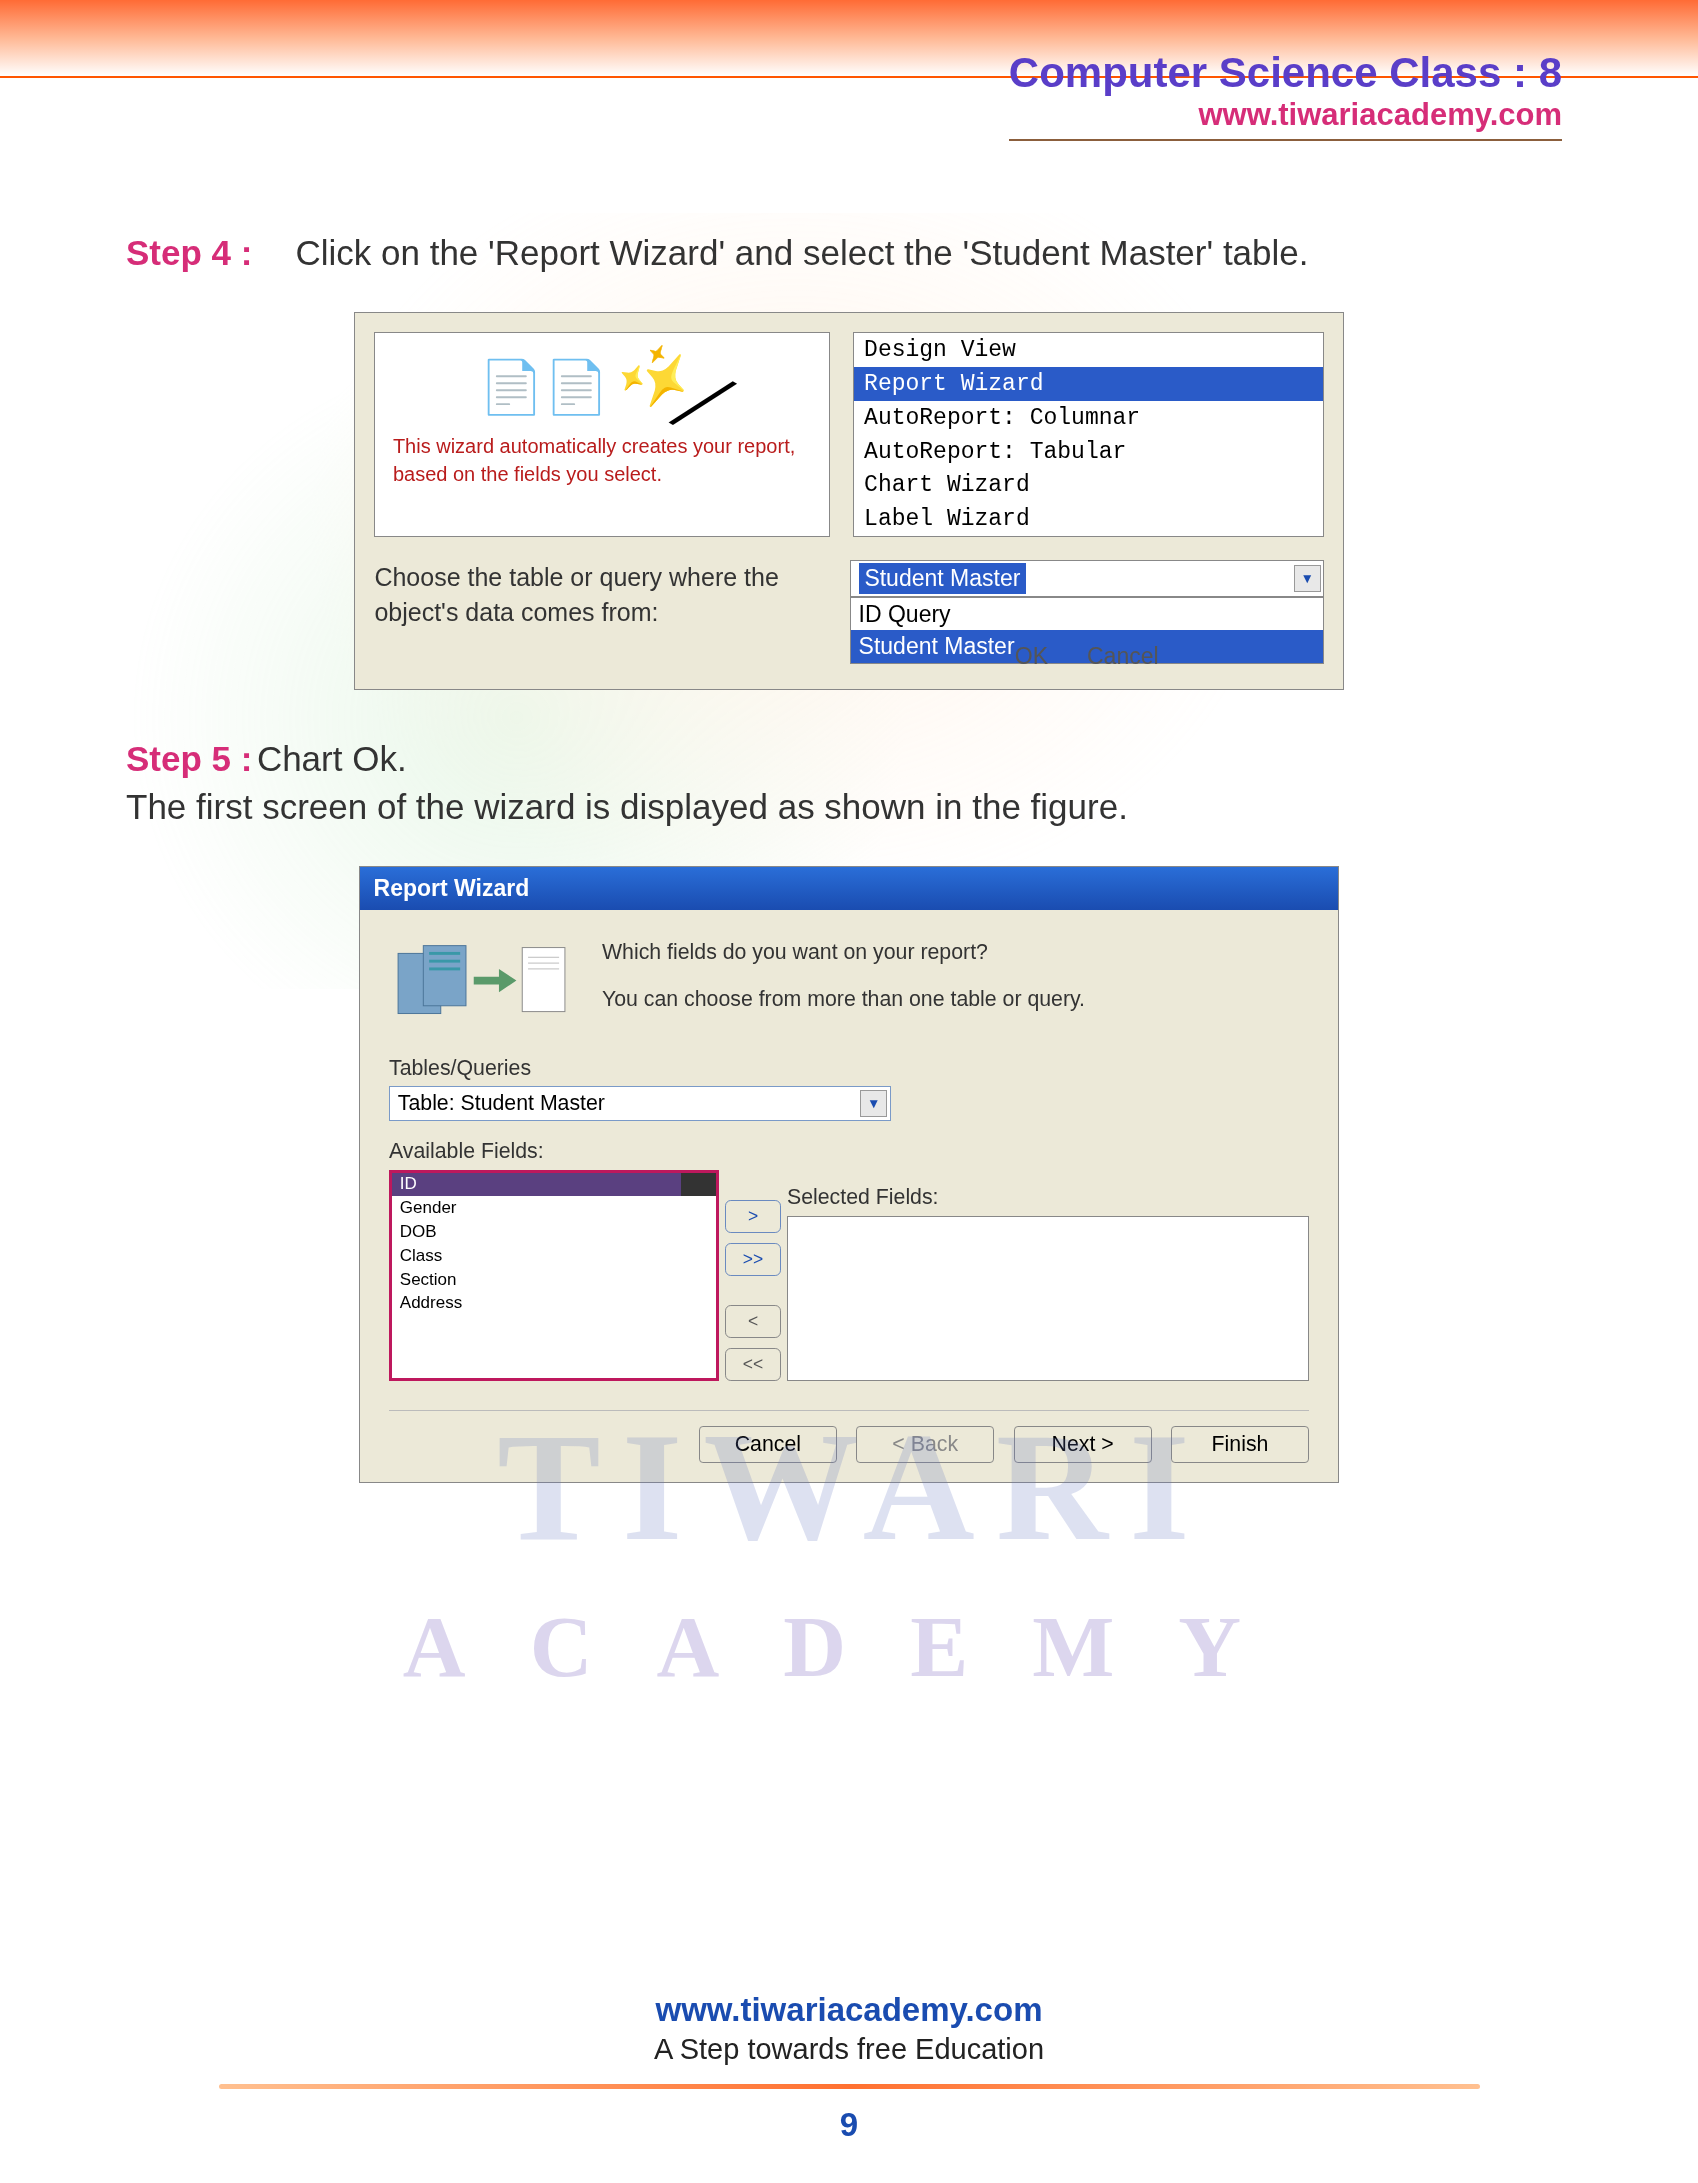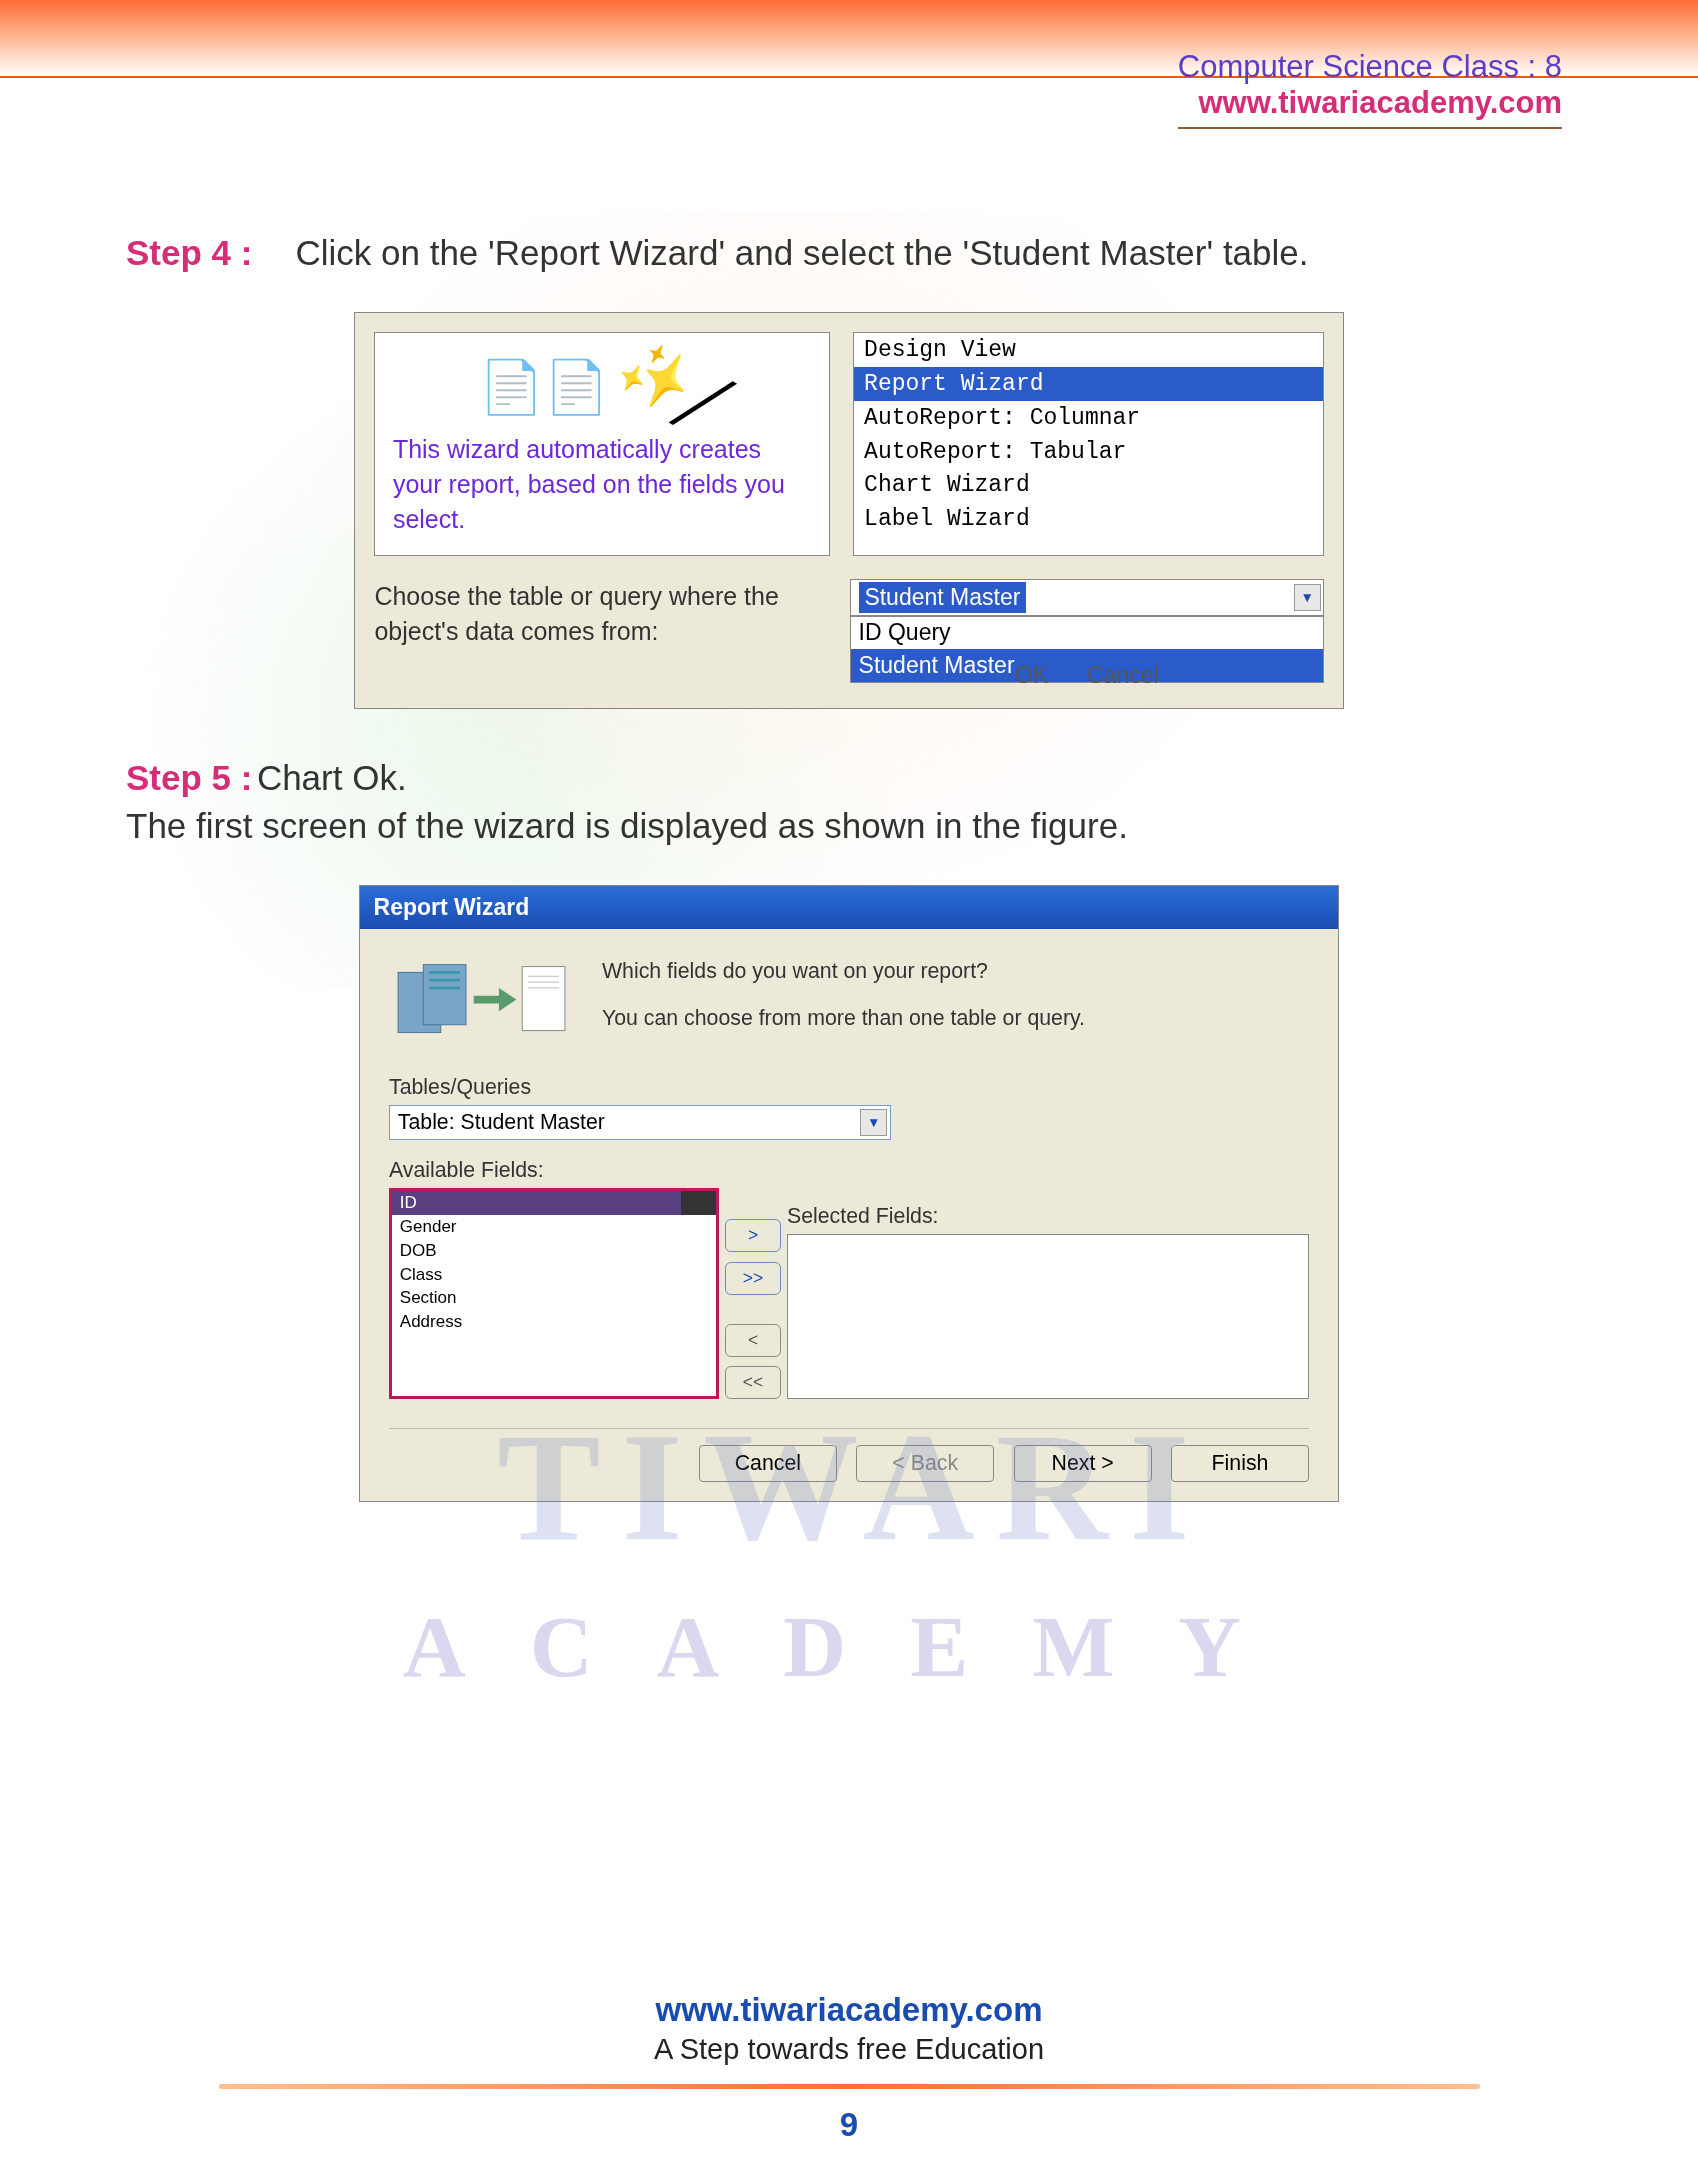--- a/index.html
+++ b/index.html
@@ -1,39 +1,39 @@
 <!DOCTYPE html>
 <html><head>
 <meta charset="utf-8">
 <style>
 *{margin:0;padding:0;box-sizing:border-box}
 body{width:1698px;height:2183px;font-family:Arial,sans-serif;position:relative;background:#fff}
 .page{width:100%;height:100%;position:relative}
 .top-gradient{height:78px;background:linear-gradient(to bottom,#ff6b35,#ffb894,#fff);border-bottom:2.9px solid #ff5500}
 .header-text{position:absolute;top:49px;right:136px;text-align:right}
-.header-title{color:#5a3ec8;font-weight:normal;font-size:31px}
+.header-title{color:#5a3ec8;font-weight:bold;font-size:42px}
 .header-url{color:#d62d78;font-weight:bold;font-size:31px}
 .header-hr{border:none;border-top:2.9px solid #8b5e3c;margin-top:5.8px}
 .content{position:relative;padding:39px 126px}
 .step-label{color:#d62d78;font-weight:bold;font-size:35px;display:inline-block;width:165px}
 .step-text{font-size:35px;color:#333;display:inline}
 .step5-label{color:#d62d78;font-weight:bold;font-size:35px;display:inline}
 .step5-text{font-size:35px;color:#333}
 .desc-text{font-size:35px;color:#333;margin-top:8px}
 .dialog1{margin:39px auto;width:990px;border:1px solid #888;background:#ece9d8}
 .titlebar{background:linear-gradient(to bottom,#2a6ed8,#1a4cb0);color:#fff;font-weight:bold;font-size:27px;padding:7.8px 13.6px;display:flex;justify-content:space-between;align-items:center;font-style:italic}
 .titlebar-buttons{display:flex;gap:5.8px}
 .tb-btn{width:41px;height:37px;display:flex;align-items:center;justify-content:center;font-size:25px;font-weight:bold;border-radius:3.9px}
 .tb-help{background:linear-gradient(to bottom,#6ea4f0,#3a70c8);color:#fff;border:1px solid #fff}
 .tb-close{background:linear-gradient(to bottom,#f07060,#d03020);color:#fff;border:1px solid #fff}
 .d1-body{padding:19.4px;background:#ece9d8}
 .d1-row1{display:flex;gap:23px;margin-bottom:23px}
 .d1-left{width:456px;border:1px solid #888;background:#fff;padding:17.5px}
 .d1-icon{text-align:center;margin-bottom:13.6px;font-size:58px}
-.d1-desc{font-size:25px;color:#6d28d9;line-height:1.4}
+.d1-desc{font-size:20px;color:#b91c1c;line-height:1.4}
 .d1-listbox{flex:1;border:1px solid #888;background:#fff;font-size:23px}
 .d1-listitem{padding:3.9px 9.7px;font-family:Liberation Mono, monospace}
 .d1-selected{background:#2a5bc8;color:#fff}
 .d1-row2{display:flex;gap:19.4px;align-items:flex-start}
 .d1-choose{width:456px;font-size:25px;color:#333;line-height:1.4}
 .d1-combo-wrap{flex:1;position:relative}
 .d1-combo{width:100%;border:1px solid #888;background:#fff;display:flex;justify-content:space-between;align-items:center;padding:1.9px 1.9px 1.9px 7.8px}
 .d1-combo-sel{background:#2a5bc8;color:#fff;font-size:23px;padding:1.9px 5.8px}
 .d1-combo-btn{width:27px;height:27px;background:#e8e8e8;border:1px solid #999;display:flex;align-items:center;justify-content:center;font-size:13.6px;color:#1a4cb0}
 .d1-dropdown{border:1px solid #888;background:#fff;margin-top:0}

